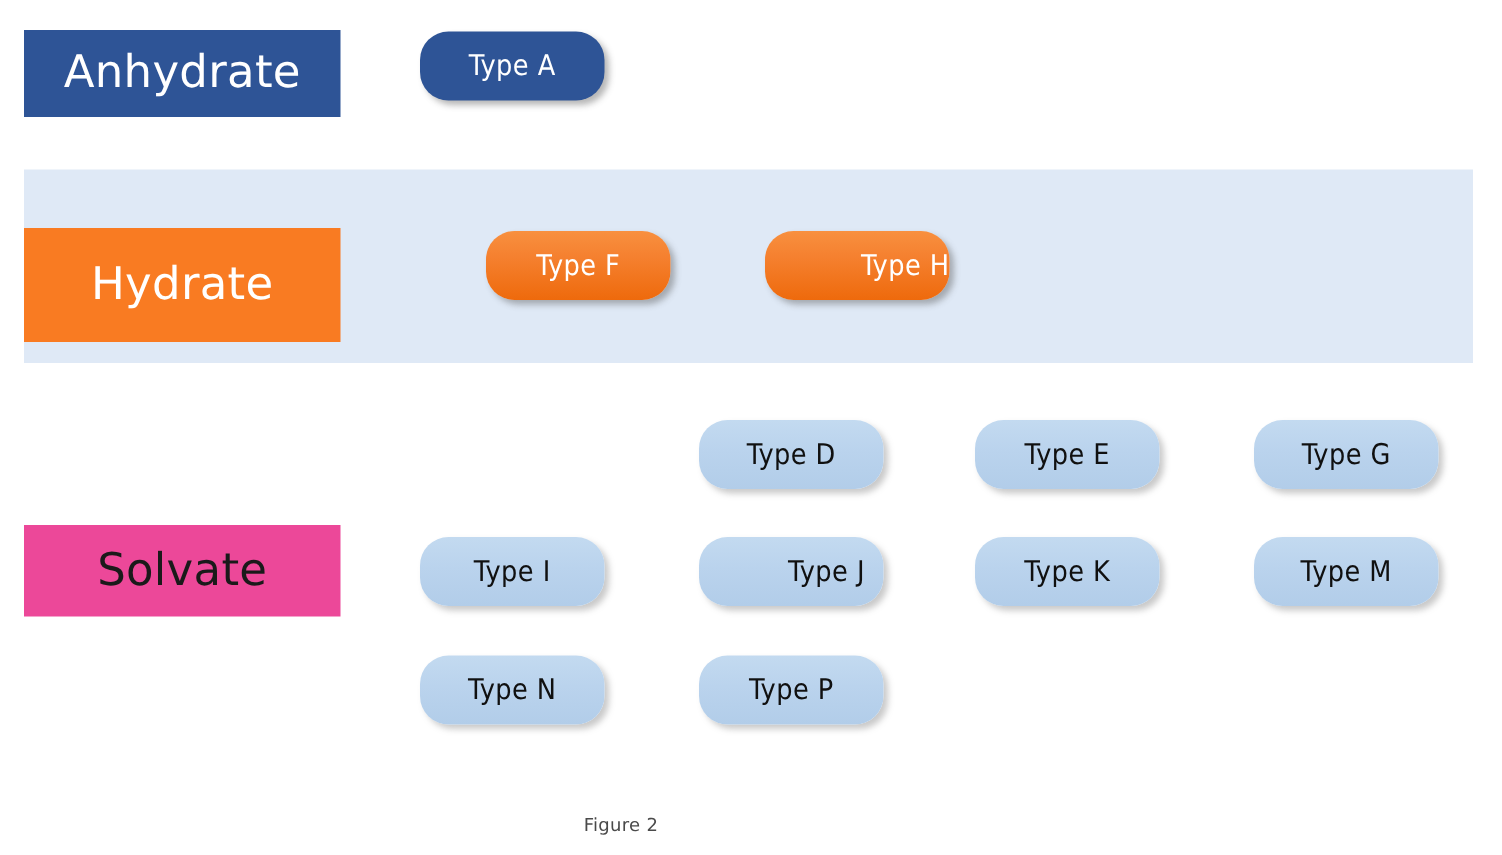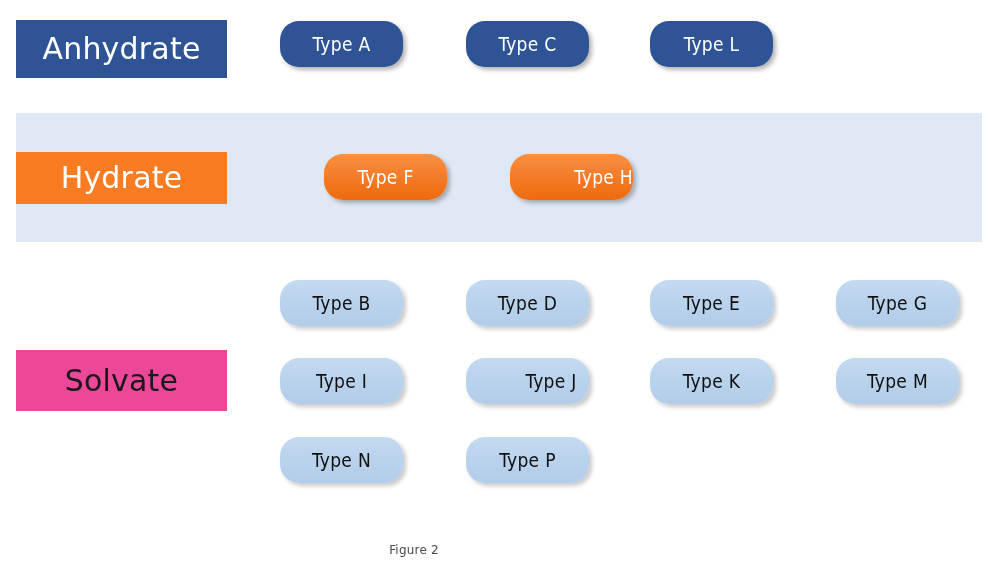--- a/index.html
+++ b/index.html
@@ -58,21 +58,21 @@
   }
   .cat-anhydrate .cat-text {
     color: #ffffff;
     font-size: 30px;
     font-weight: 400;
   }
 
   .cat-hydrate {
     top: 152px;
     width: 211px;
-    height: 52px;
+    height: 76px;
     background: #f97b22;
   }
   .cat-hydrate .cat-text {
     color: #ffffff;
     font-size: 30px;
     font-weight: 400;
   }
 
   .cat-solvate {
     top: 350px;
@@ -153,37 +153,28 @@
     <span class="cat-text">Hydrate</span>
   </div>
 
   <div class="cat-label cat-solvate">
     <span class="cat-text">Solvate</span>
   </div>
 
   <div class="type-box tone-dark-blue" style="left:280px; top:21px;">
     <span class="type-text">Type A</span>
   </div>
-  <div class="type-box tone-dark-blue" style="left:466px; top:21px;">
-    <span class="type-text">Type C</span>
-  </div>
-  <div class="type-box tone-dark-blue" style="left:650px; top:21px;">
-    <span class="type-text">Type L</span>
-  </div>
 
   <div class="type-box tone-orange" style="left:280px; top:154px;">
     <span class="type-text">Type F</span>
   </div>
   <div class="type-box tone-orange" style="left:466px; top:154px;justify-content:flex-end;">
     <span class="type-text">Type H</span>
   </div>
 
-  <div class="type-box tone-light-blue" style="left:280px; top:280px;">
-    <span class="type-text">Type B</span>
-  </div>
   <div class="type-box tone-light-blue" style="left:466px; top:280px;">
     <span class="type-text">Type D</span>
   </div>
   <div class="type-box tone-light-blue" style="left:650px; top:280px;">
     <span class="type-text">Type E</span>
   </div>
   <div class="type-box tone-light-blue" style="left:836px; top:280px;">
     <span class="type-text">Type G</span>
   </div>
 

